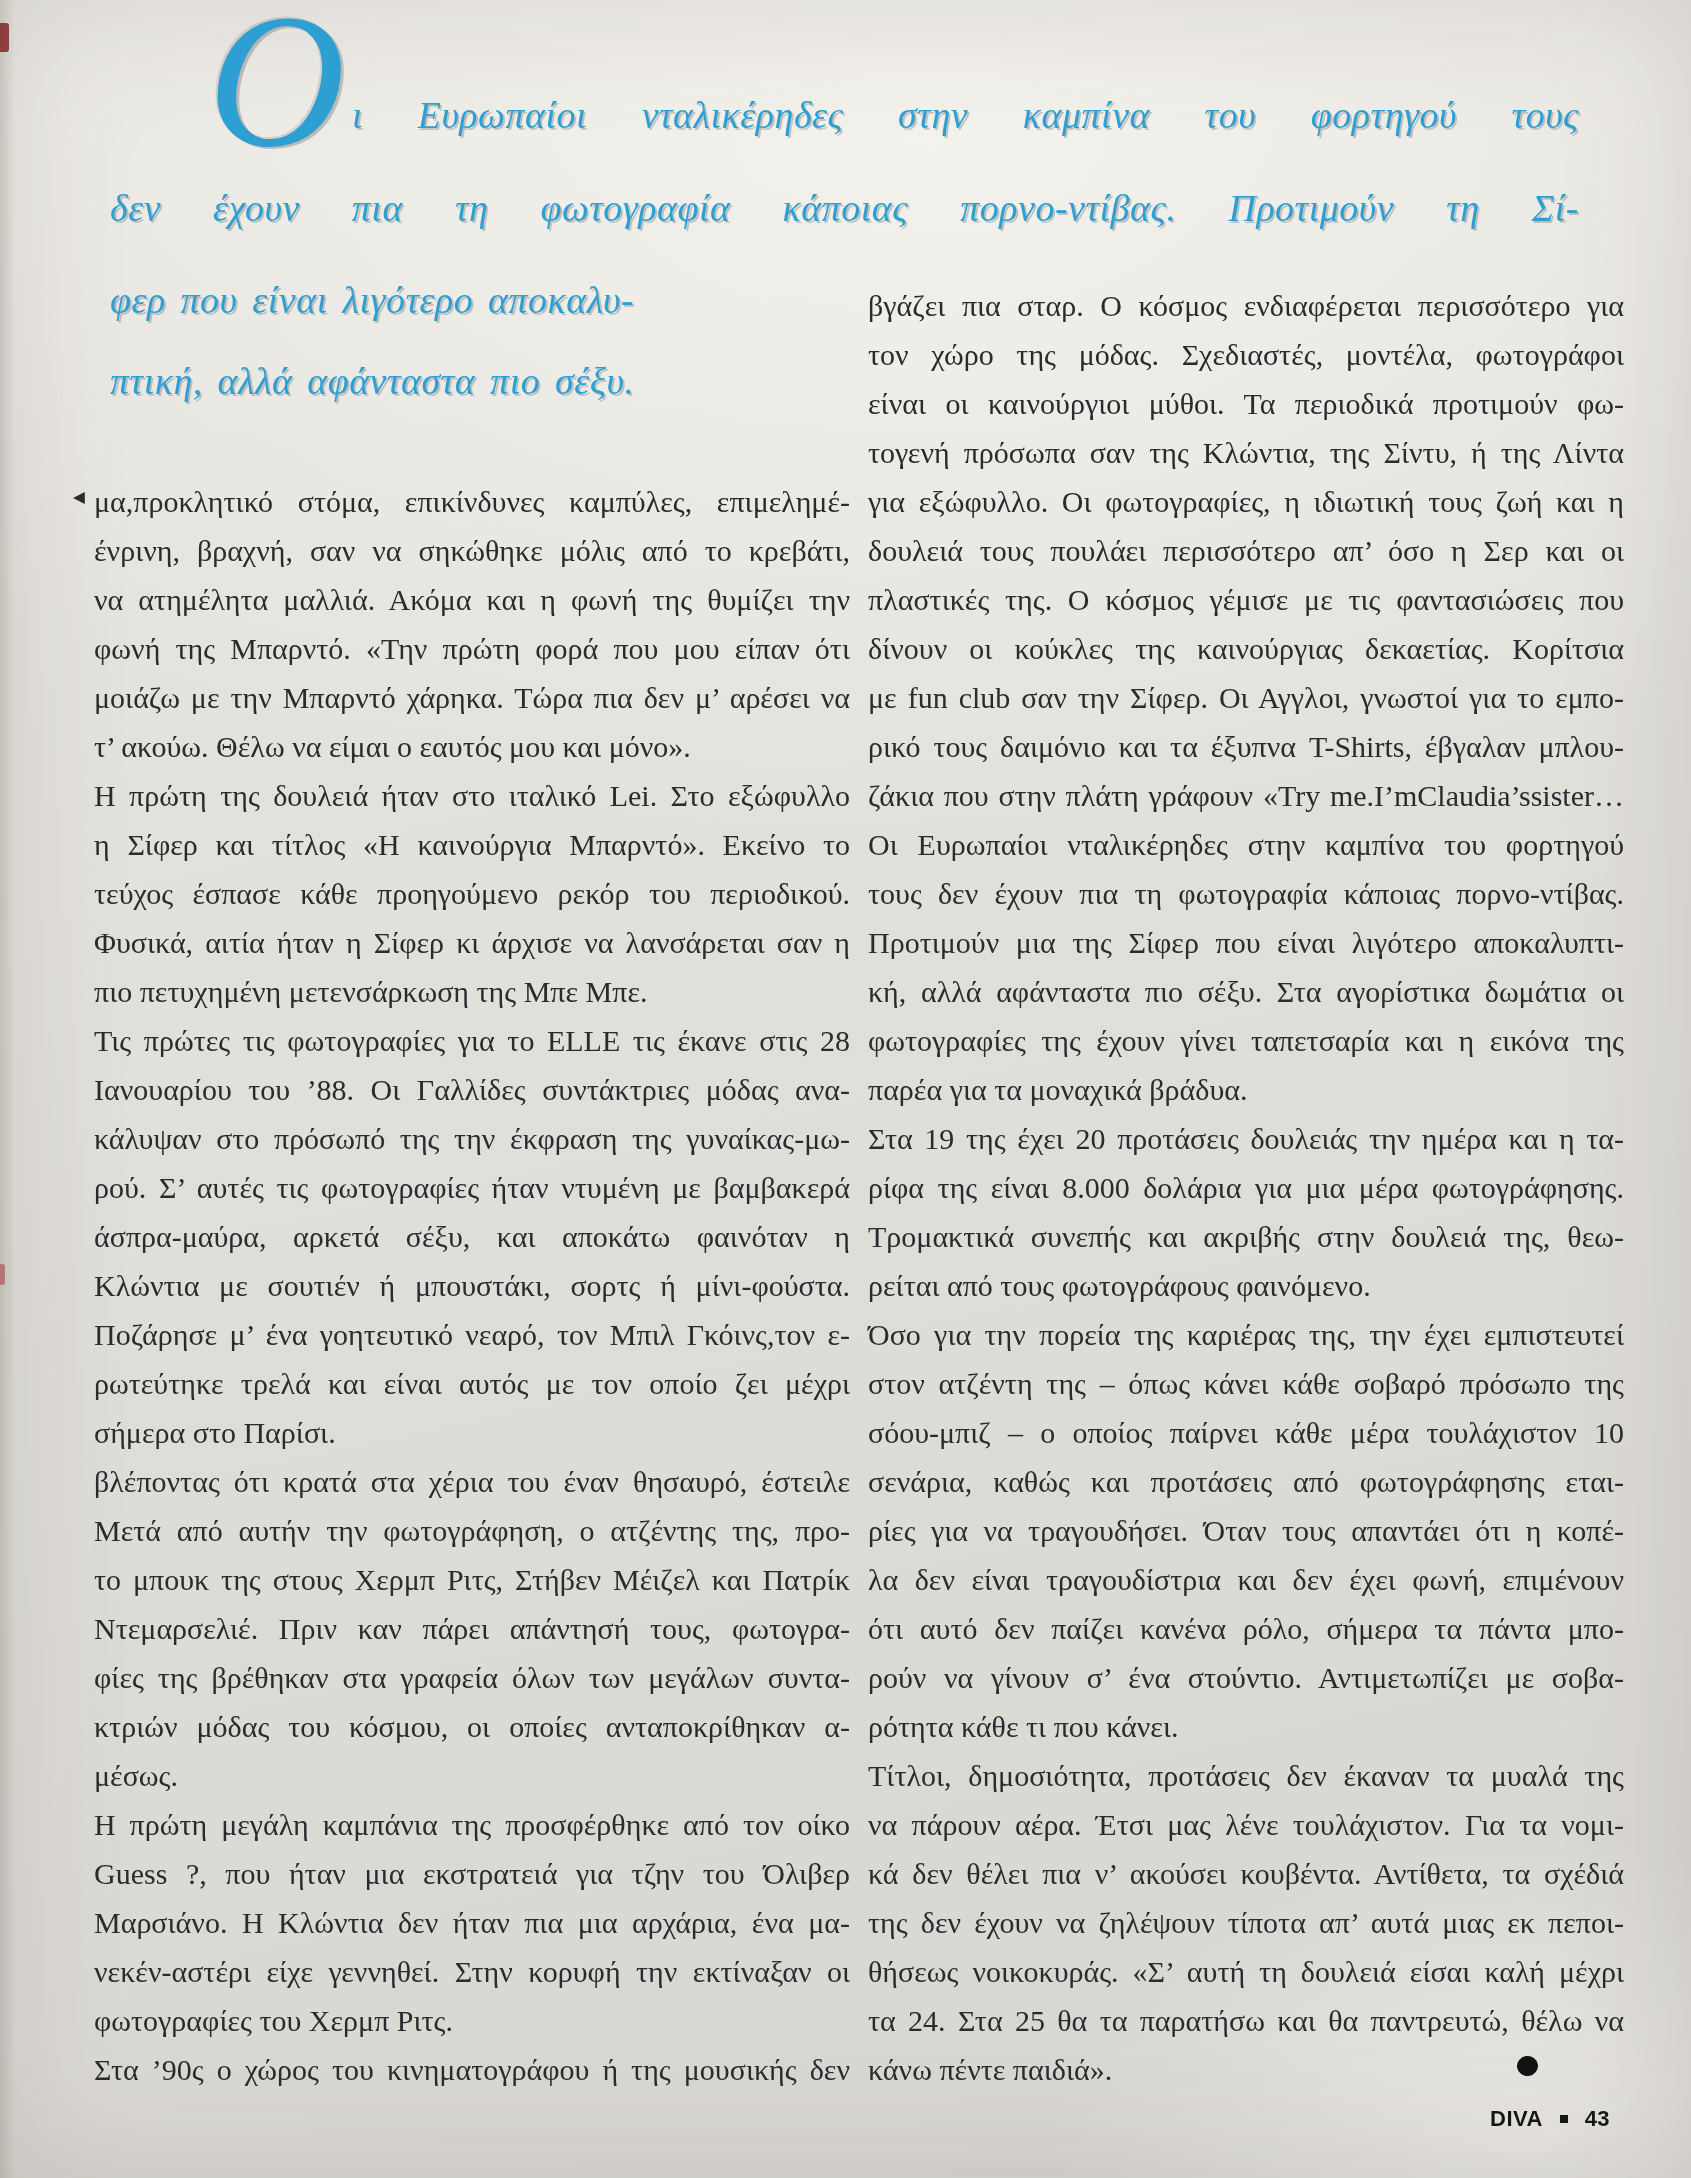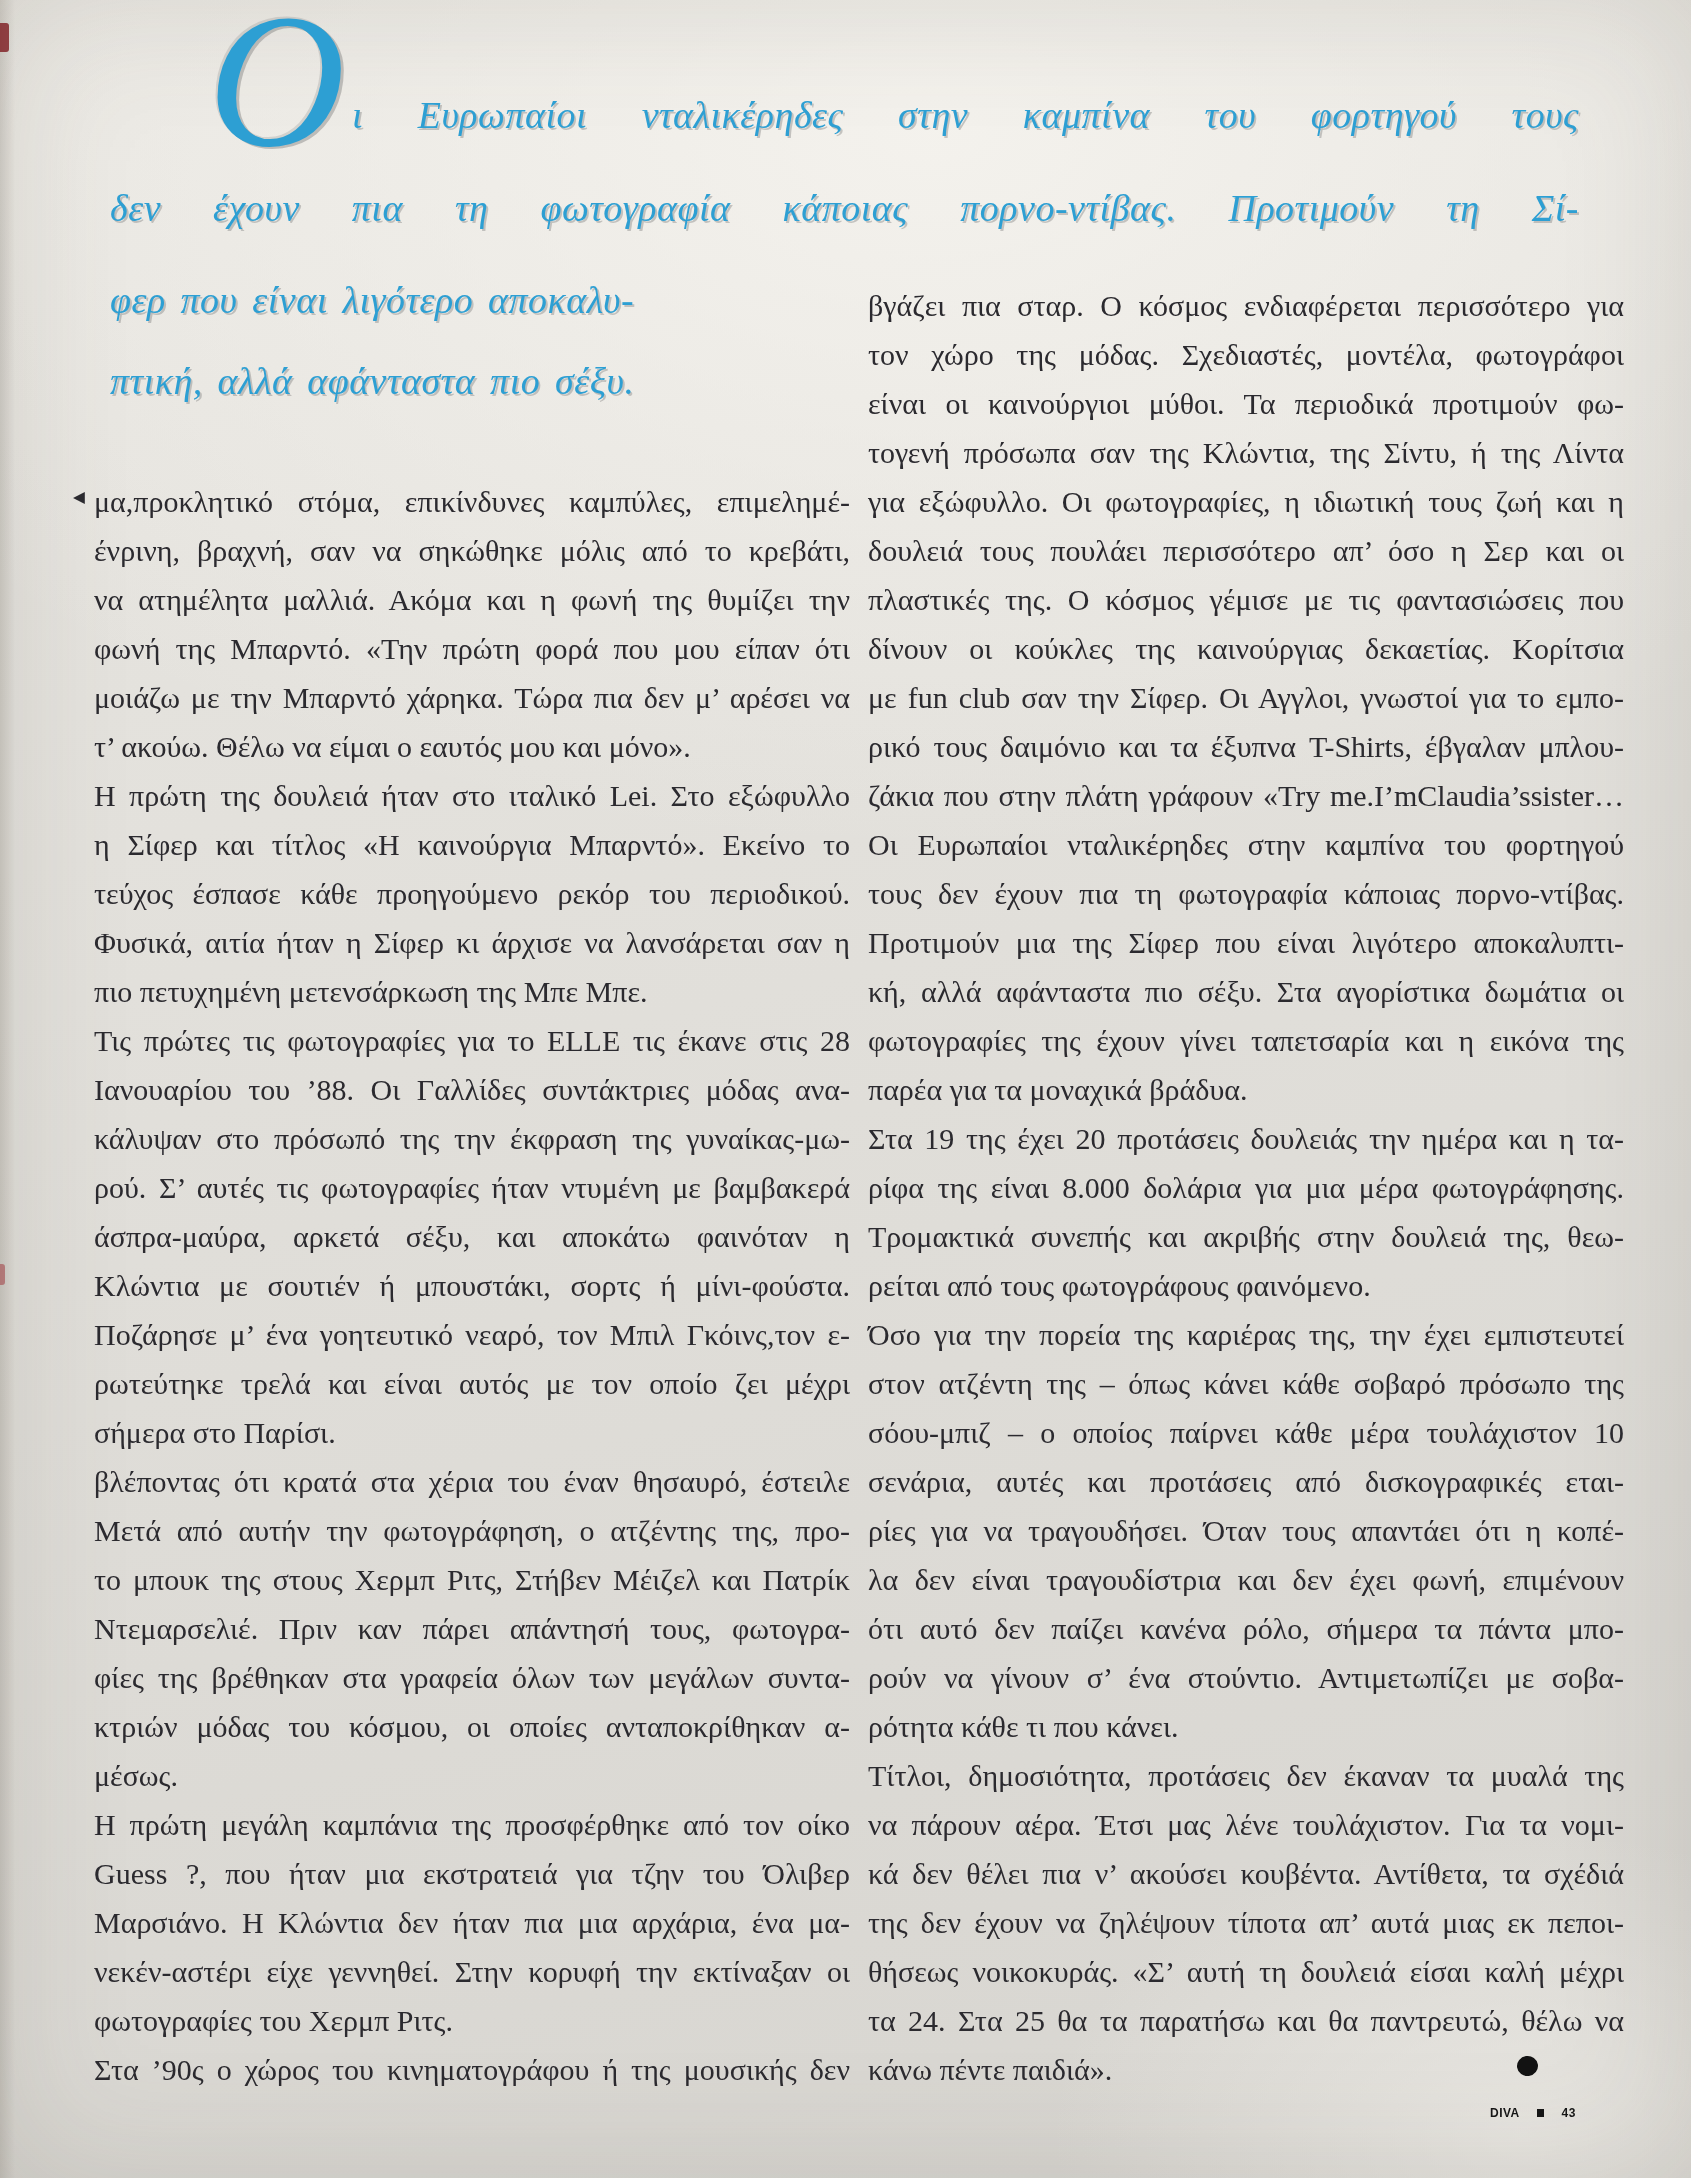--- a/index.html
+++ b/index.html
@@ -67,21 +67,21 @@
   
   .endmark {
     position: absolute; left: 1517px; top: 2056px;
     width: 21px; height: 20px; border-radius: 50%;
     background: #121212; transform: rotate(-8deg);
   }
   .footer {
     position: absolute; left: 1490px; top: 2106px;
     display: flex; align-items: center; gap: 17px;
     font-family: "Liberation Sans", sans-serif;
-    font-weight: bold; font-size: 12px; letter-spacing: 0.5px;
+    font-weight: bold; font-size: 22px; letter-spacing: 0.5px;
     color: #161616;
   }
   .footer .sq { display: inline-block; width: 7.7px; height: 7.7px; background: #161616; }
 </style>
 </head>
 <body>
 
 <div class="page">
 
   <div class="edge-shade"></div>
@@ -149,21 +149,21 @@
       <div class="bodyline j">κή, αλλά αφάνταστα πιο σέξυ. Στα αγορίστικα δωμάτια οι</div>
       <div class="bodyline j">φωτογραφίες της έχουν γίνει ταπετσαρία και η εικόνα της</div>
       <div class="bodyline">παρέα για τα μοναχικά βράδυα.</div>
       <div class="bodyline j">Στα 19 της έχει 20 προτάσεις δουλειάς την ημέρα και η τα-</div>
       <div class="bodyline j">ρίφα της είναι 8.000 δολάρια για μια μέρα φωτογράφησης.</div>
       <div class="bodyline j">Τρομακτικά συνεπής και ακριβής στην δουλειά της, θεω-</div>
       <div class="bodyline">ρείται από τους φωτογράφους φαινόμενο.</div>
       <div class="bodyline j">Όσο για την πορεία της καριέρας της, την έχει εμπιστευτεί</div>
       <div class="bodyline j">στον ατζέντη της – όπως κάνει κάθε σοβαρό πρόσωπο της</div>
       <div class="bodyline j">σόου-μπιζ – ο οποίος παίρνει κάθε μέρα τουλάχιστον 10</div>
-      <div class="bodyline j">σενάρια, αυτές και προτάσεις από δισκογραφικές εται-</div>
+      <div class="bodyline j">σενάρια, καθώς και προτάσεις από φωτογράφησης εται-</div>
       <div class="bodyline j">ρίες για να τραγουδήσει. Όταν τους απαντάει ότι η κοπέ-</div>
       <div class="bodyline j">λα δεν είναι τραγουδίστρια και δεν έχει φωνή, επιμένουν</div>
       <div class="bodyline j">ότι αυτό δεν παίζει κανένα ρόλο, σήμερα τα πάντα μπο-</div>
       <div class="bodyline j">ρούν να γίνουν σ’ ένα στούντιο. Αντιμετωπίζει με σοβα-</div>
       <div class="bodyline">ρότητα κάθε τι που κάνει.</div>
       <div class="bodyline j">Τίτλοι, δημοσιότητα, προτάσεις δεν έκαναν τα μυαλά της</div>
       <div class="bodyline j">να πάρουν αέρα. Έτσι μας λένε τουλάχιστον. Για τα νομι-</div>
       <div class="bodyline j">κά δεν θέλει πια ν’ ακούσει κουβέντα. Αντίθετα, τα σχέδιά</div>
       <div class="bodyline j">της δεν έχουν να ζηλέψουν τίποτα απ’ αυτά μιας εκ πεποι-</div>
       <div class="bodyline j">θήσεως νοικοκυράς. «Σ’ αυτή τη δουλειά είσαι καλή μέχρι</div>

